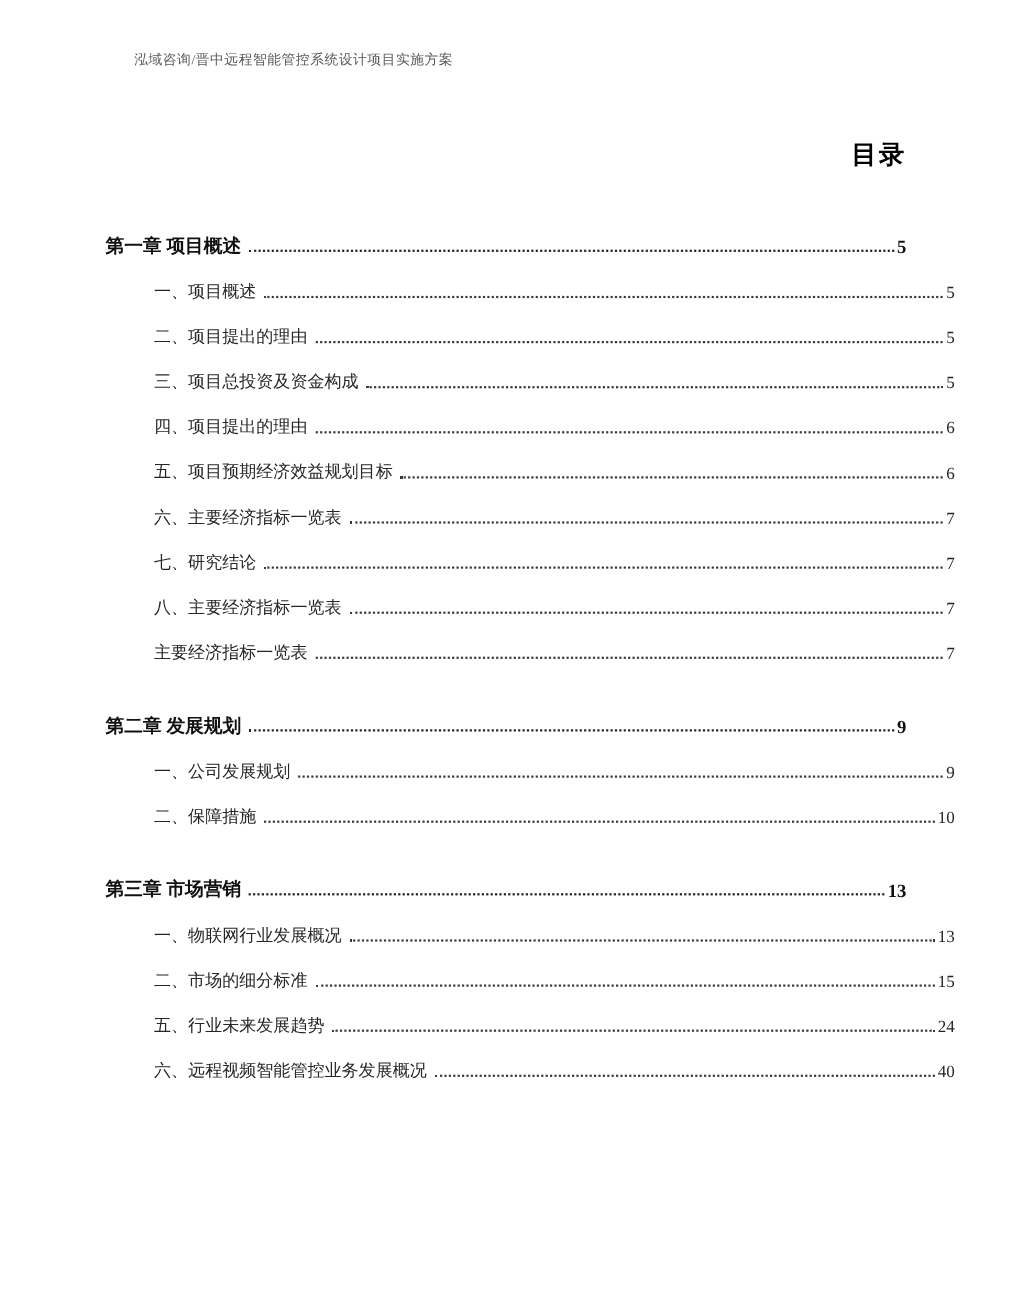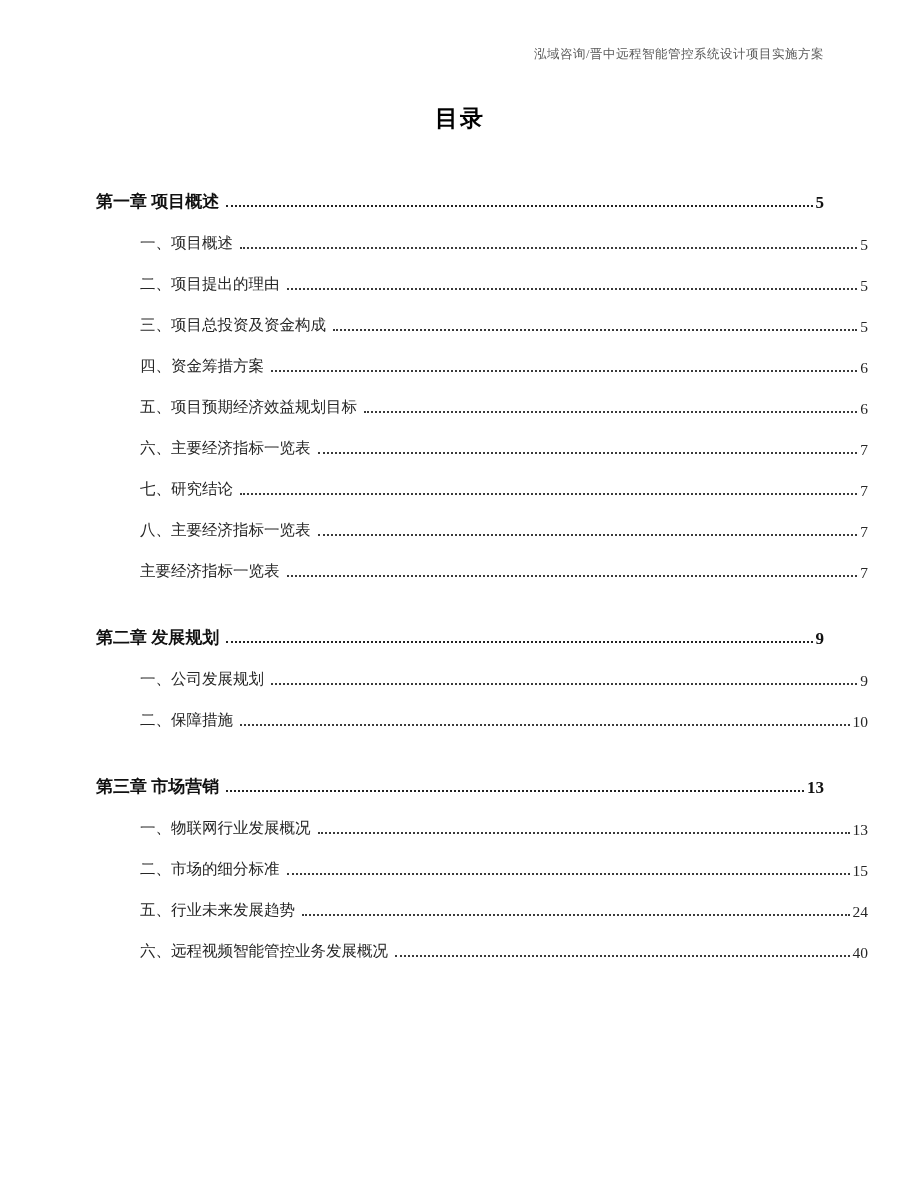--- a/index.html
+++ b/index.html
@@ -16,29 +16,28 @@
     padding: 46px 96px 20px 96px;
     font-family: "Liberation Serif", "DejaVu Serif", serif;
     color: #262626;
     overflow: hidden;
   }
   .doc-header {
     margin-left: 26px;
     font-size: 12.5px;
     color: #5a5a5a;
     letter-spacing: 0.5px;
-    text-align: right;
   }
   .doc-title {
-    text-align: center;
+    text-align: right;
     font-size: 23px;
     font-weight: 700;
     color: #000000;
     letter-spacing: 2px;
-    margin: 40px 0 34px 0;
+    margin: 62px 0 34px 0;
   }
   .toc {
     width: 100%;
   }
   .row {
     display: flex;
     align-items: flex-end;
     width: 100%;
     box-sizing: border-box;
   }
@@ -98,21 +97,21 @@
         <span class="label">二、项目提出的理由</span>
         <span class="dots"></span>
         <span class="pagenum">5</span>
       </div>
       <div class="row item">
         <span class="label">三、项目总投资及资金构成</span>
         <span class="dots"></span>
         <span class="pagenum">5</span>
       </div>
       <div class="row item">
-        <span class="label">四、资金筹措方案</span>
+        <span class="label">四、项目提出的理由</span>
         <span class="dots"></span>
         <span class="pagenum">6</span>
       </div>
       <div class="row item">
         <span class="label">五、项目预期经济效益规划目标</span>
         <span class="dots"></span>
         <span class="pagenum">6</span>
       </div>
       <div class="row item">
         <span class="label">六、主要经济指标一览表</span>

